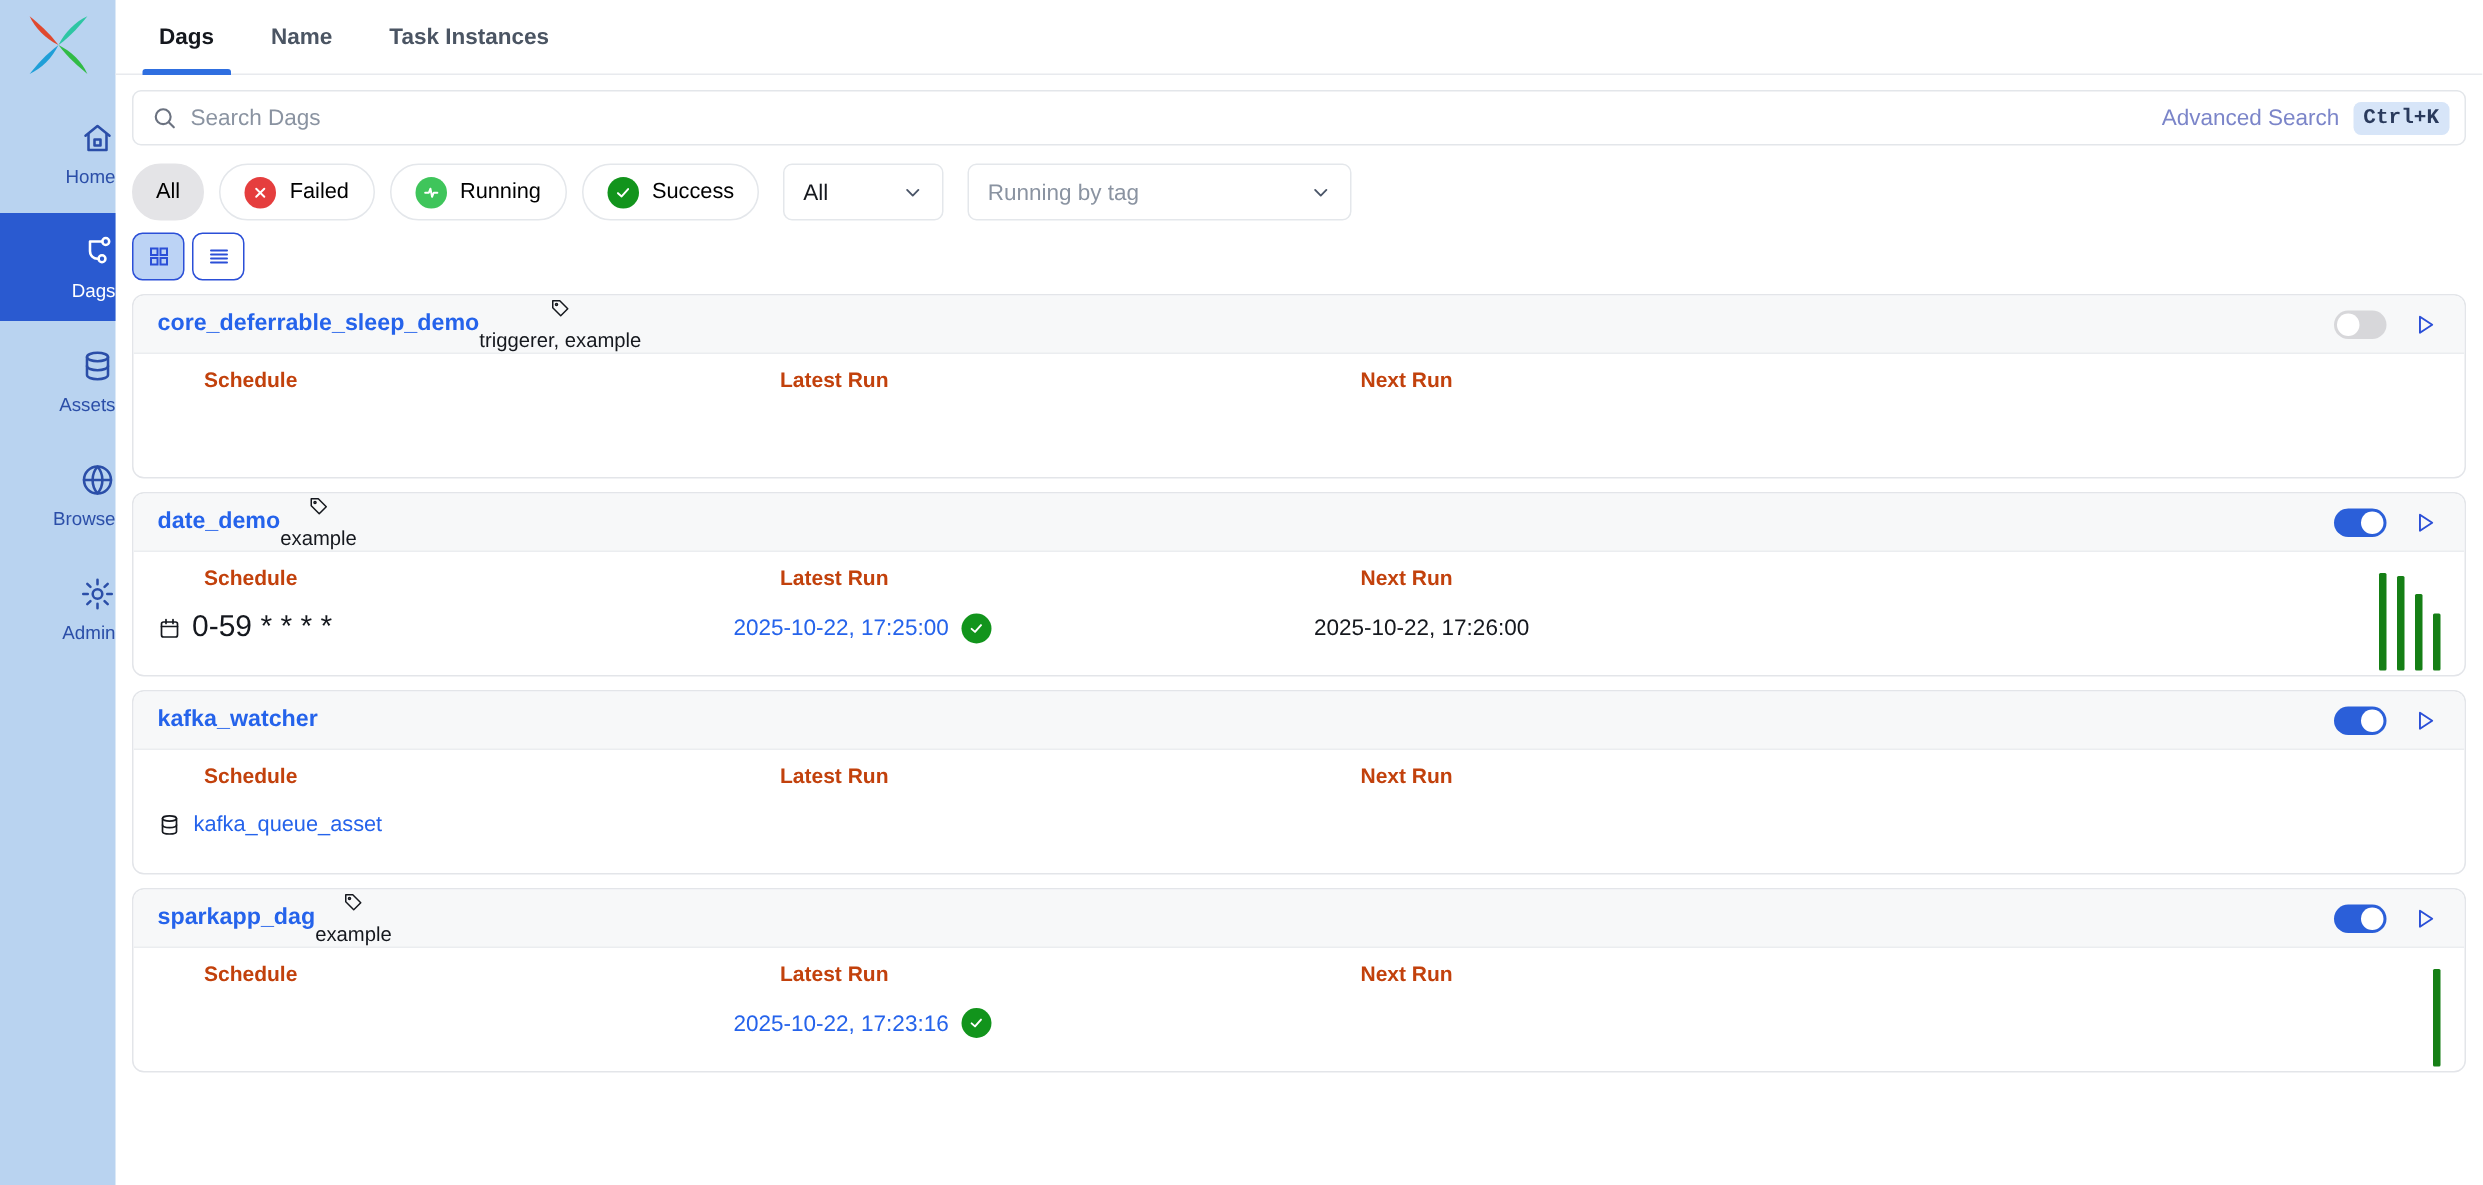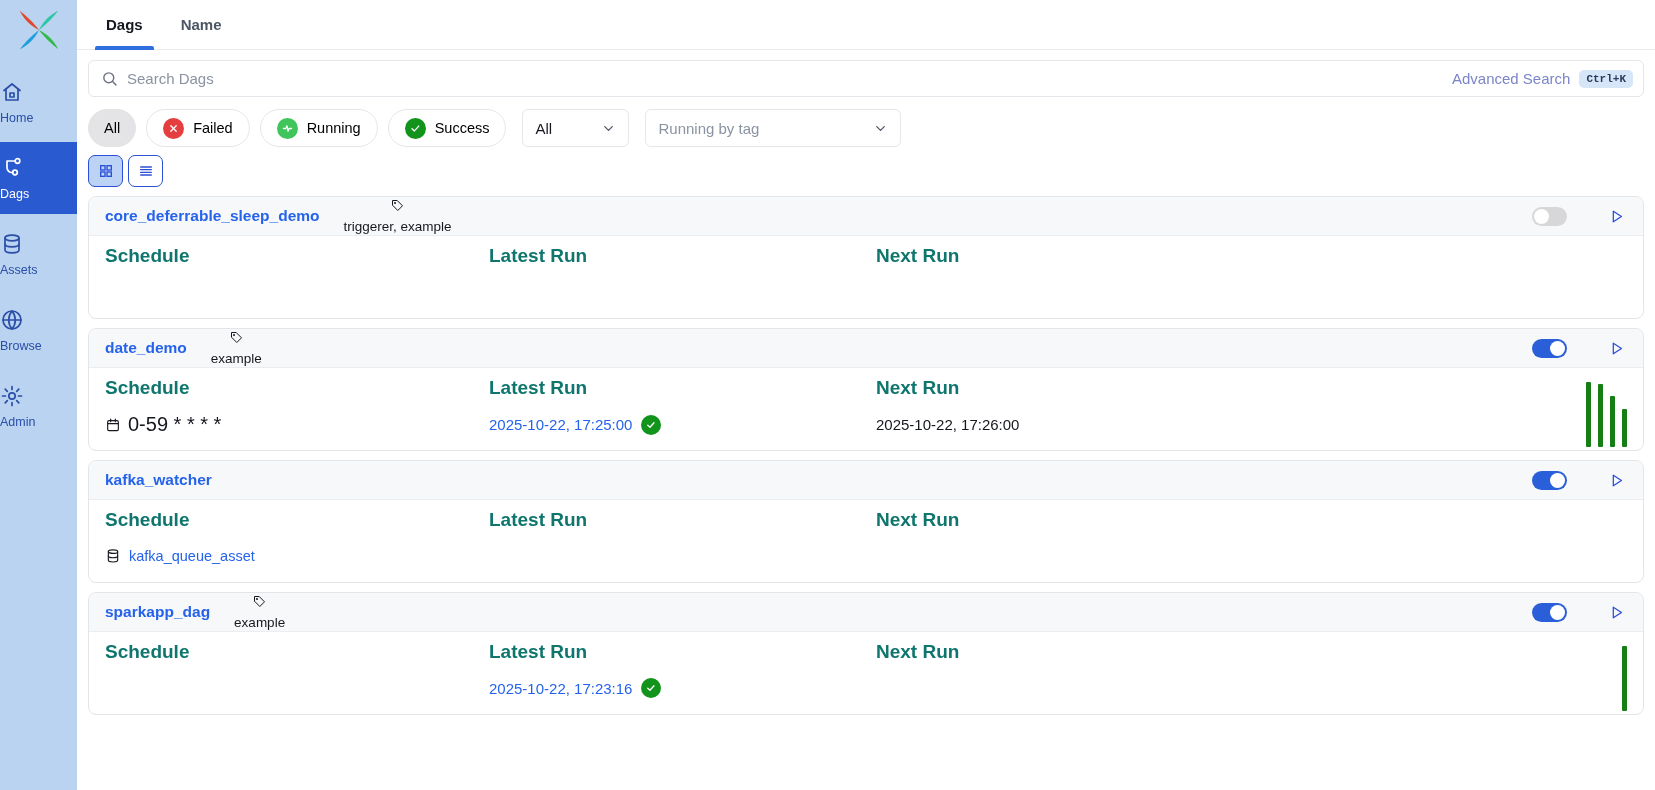--- a/index.html
+++ b/index.html
@@ -5,21 +5,21 @@
   * { box-sizing: border-box; margin: 0; padding: 0; }
   html,body { width:1655px; height:790px; overflow:hidden; background:#fff;
     font-family:"Liberation Sans", sans-serif; color:#15181e; }
   .app { display:flex; width:1655px; height:790px; }
 
   
   .sidebar { width:77px; flex:0 0 77px; background:#b9d3f0; display:flex; flex-direction:column; }
   .logo-wrap { margin:8px auto 6px; width:44px; height:44px; }
   .nav { display:flex; flex-direction:column; margin-top:8px; }
   .side-item { height:72px; margin-bottom:4px; display:flex; flex-direction:column;
-    align-items:flex-start; justify-content:center; gap:7px; color:#2b4ea8;
+    align-items:flex-end; justify-content:center; gap:7px; color:#2b4ea8;
     font-size:12.5px; cursor:pointer; }
   .side-item svg { width:24px; height:24px; stroke:currentColor; fill:none;
     stroke-width:1.7; stroke-linecap:round; stroke-linejoin:round; }
   .side-item.active { background:#2a5ad0; color:#ffffff; }
 
   
   .main { flex:1; display:flex; flex-direction:column; min-width:0; }
 
   .tabs { display:flex; align-items:center; height:50px; padding-left:18px;
     border-bottom:1px solid #e8eaee; gap:16px; }
@@ -30,21 +30,21 @@
     height:4px; background:#2f6fe0; border-radius:2px 2px 0 0; }
 
   .search-bar { margin:10px 11px 0; height:37px; border:1px solid #e3e6ea; border-radius:6px;
     display:flex; align-items:center; padding:0 10px 0 12px; gap:9px; background:#fff; }
   .search-bar svg.mag { width:17px; height:17px; stroke:#6b7280; fill:none; stroke-width:2;
     stroke-linecap:round; }
   .search-bar input { flex:1; border:none; outline:none; font-size:15px;
     font-family:"Liberation Sans", sans-serif; color:#15181e; background:transparent; }
   .search-bar input::placeholder { color:#8a93a1; }
   .adv-link { color:#7b85c9; font-size:15px; white-space:nowrap; cursor:pointer; }
-  .kbd { font-family:"Liberation Mono", monospace; font-size:11px; font-weight:700;
+  .kbd { font-family:"Liberation Mono", monospace; font-size:14px; font-weight:700;
     background:#d7e5f8; color:#2a3a5c; padding:3px 7px; border-radius:5px; }
 
   .filter-row { margin:12px 11px 0; display:flex; gap:10px; height:38px; }
   .pill { display:inline-flex; align-items:center; gap:9px; padding:0 16px; height:38px;
     border-radius:19px; border:1px solid #e4e7eb; background:#fff; font-size:14.5px;
     cursor:pointer; white-space:nowrap; }
   .pill.active { background:#e4e4e7; border-color:#e4e4e7; padding:0 15px; }
   .pill .dot { width:21px; height:21px; border-radius:50%; display:inline-flex;
     align-items:center; justify-content:center; }
   .pill .dot svg { width:13px; height:13px; stroke:#fff; fill:none; stroke-width:2.4;
@@ -64,40 +64,40 @@
   .view-toggles { margin:8px 11px 0; display:flex; gap:5px; }
   .vt-btn { width:35px; height:32px; border:1.5px solid #2b4fd7; border-radius:7px;
     background:#fff; display:flex; align-items:center; justify-content:center; cursor:pointer; }
   .vt-btn.active { background:#bcd3f5; }
   .vt-btn svg { width:16px; height:16px; stroke:#2b4fd7; fill:none; stroke-width:2;
     stroke-linecap:round; }
 
   .cards { margin:9px 11px 0; }
   .card { border:1px solid #e3e5e9; border-radius:8px; margin-bottom:9px; overflow:hidden; background:#fff; }
   .card-head { height:39px; background:#f7f8f9; border-bottom:1px solid #ebedf0;
-    display:flex; align-items:center; padding:0 16px; gap:24px; }
+    display:flex; align-items:center; padding:0 16px; gap:0; }
   .dag-name { font-size:15.5px; font-weight:700; color:#2563eb; text-decoration:none; cursor:pointer; }
   .tag-group { display:flex; align-items:center; gap:6px; font-size:13.5px; color:#15181e;flex-direction:column; }
   .tag-group svg { width:15px; height:15px; stroke:#15181e; fill:none; stroke-width:1.6;
     stroke-linejoin:round; }
   .head-spacer { flex:1; }
   .toggle { width:35px; height:19px; border-radius:10px; position:relative; cursor:pointer;
     flex:0 0 35px; }
   .toggle .knob { position:absolute; top:2px; width:15px; height:15px; border-radius:50%;
     background:#fff; }
   .toggle.on { background:#2b5fd9; } .toggle.on .knob { left:18px; }
   .toggle.off { background:#d7d7da; } .toggle.off .knob { left:2px; }
   .play-btn { margin-left:14px; width:22px; height:22px; display:flex; align-items:center;
     justify-content:center; cursor:pointer; background:none; border:none; }
   .play-btn svg { width:17px; height:17px; stroke:#2b4fd7; fill:none; stroke-width:1.8;
     stroke-linejoin:round; }
 
   .card-body { position:relative; height:82px; padding:9px 16px 0;
     display:grid; grid-template-columns:384px 387px 1fr; align-content:start; }
-  .col-h { font-size:19px; font-weight:700; color:#0f766e; }
+  .col-h { font-size:14px; font-weight:700; color:#c2410c;margin-left:31px; }
   .col-v { margin-top:14px; font-size:15px; display:flex; align-items:center; min-height:22px; }
   .col-v .sched-icon svg { width:16px; height:16px; stroke:#15181e; fill:none;
     stroke-width:1.7; stroke-linecap:round; }
   .col-v .sched-text { margin-left:7px; font-size:20px; }
   .asset-link { margin-left:8px; font-size:14.5px; color:#2563eb; cursor:pointer; }
   .run-link { color:#2563eb; cursor:pointer; }
   .check-badge { width:20px; height:20px; border-radius:50%; background:#12941c;
     display:inline-flex; align-items:center; justify-content:center; margin-left:9px; }
   .check-badge svg { width:12px; height:12px; stroke:#fff; fill:none; stroke-width:2.6;
     stroke-linecap:round; stroke-linejoin:round; }
@@ -159,20 +159,21 @@
           <span>Admin</span>
         </div>
       </div>
   </div>
 
   <div class="main">
 
     <div class="tabs">
         <div class="tab active">Dags</div>
         <div class="tab">Name</div>
+        <div class="tab">Task Instances</div>
       </div>
 
     <div class="search-bar">
       <svg class="mag" viewBox="0 0 24 24">
         <circle cx="11" cy="11" r="7"></circle>
           <path d="M21 21l-4.3-4.3"></path>
       </svg>
       <input type="text" placeholder="Search Dags" style="">
       <span class="adv-link">Advanced Search</span>
       <span class="kbd">Ctrl+K</span>

